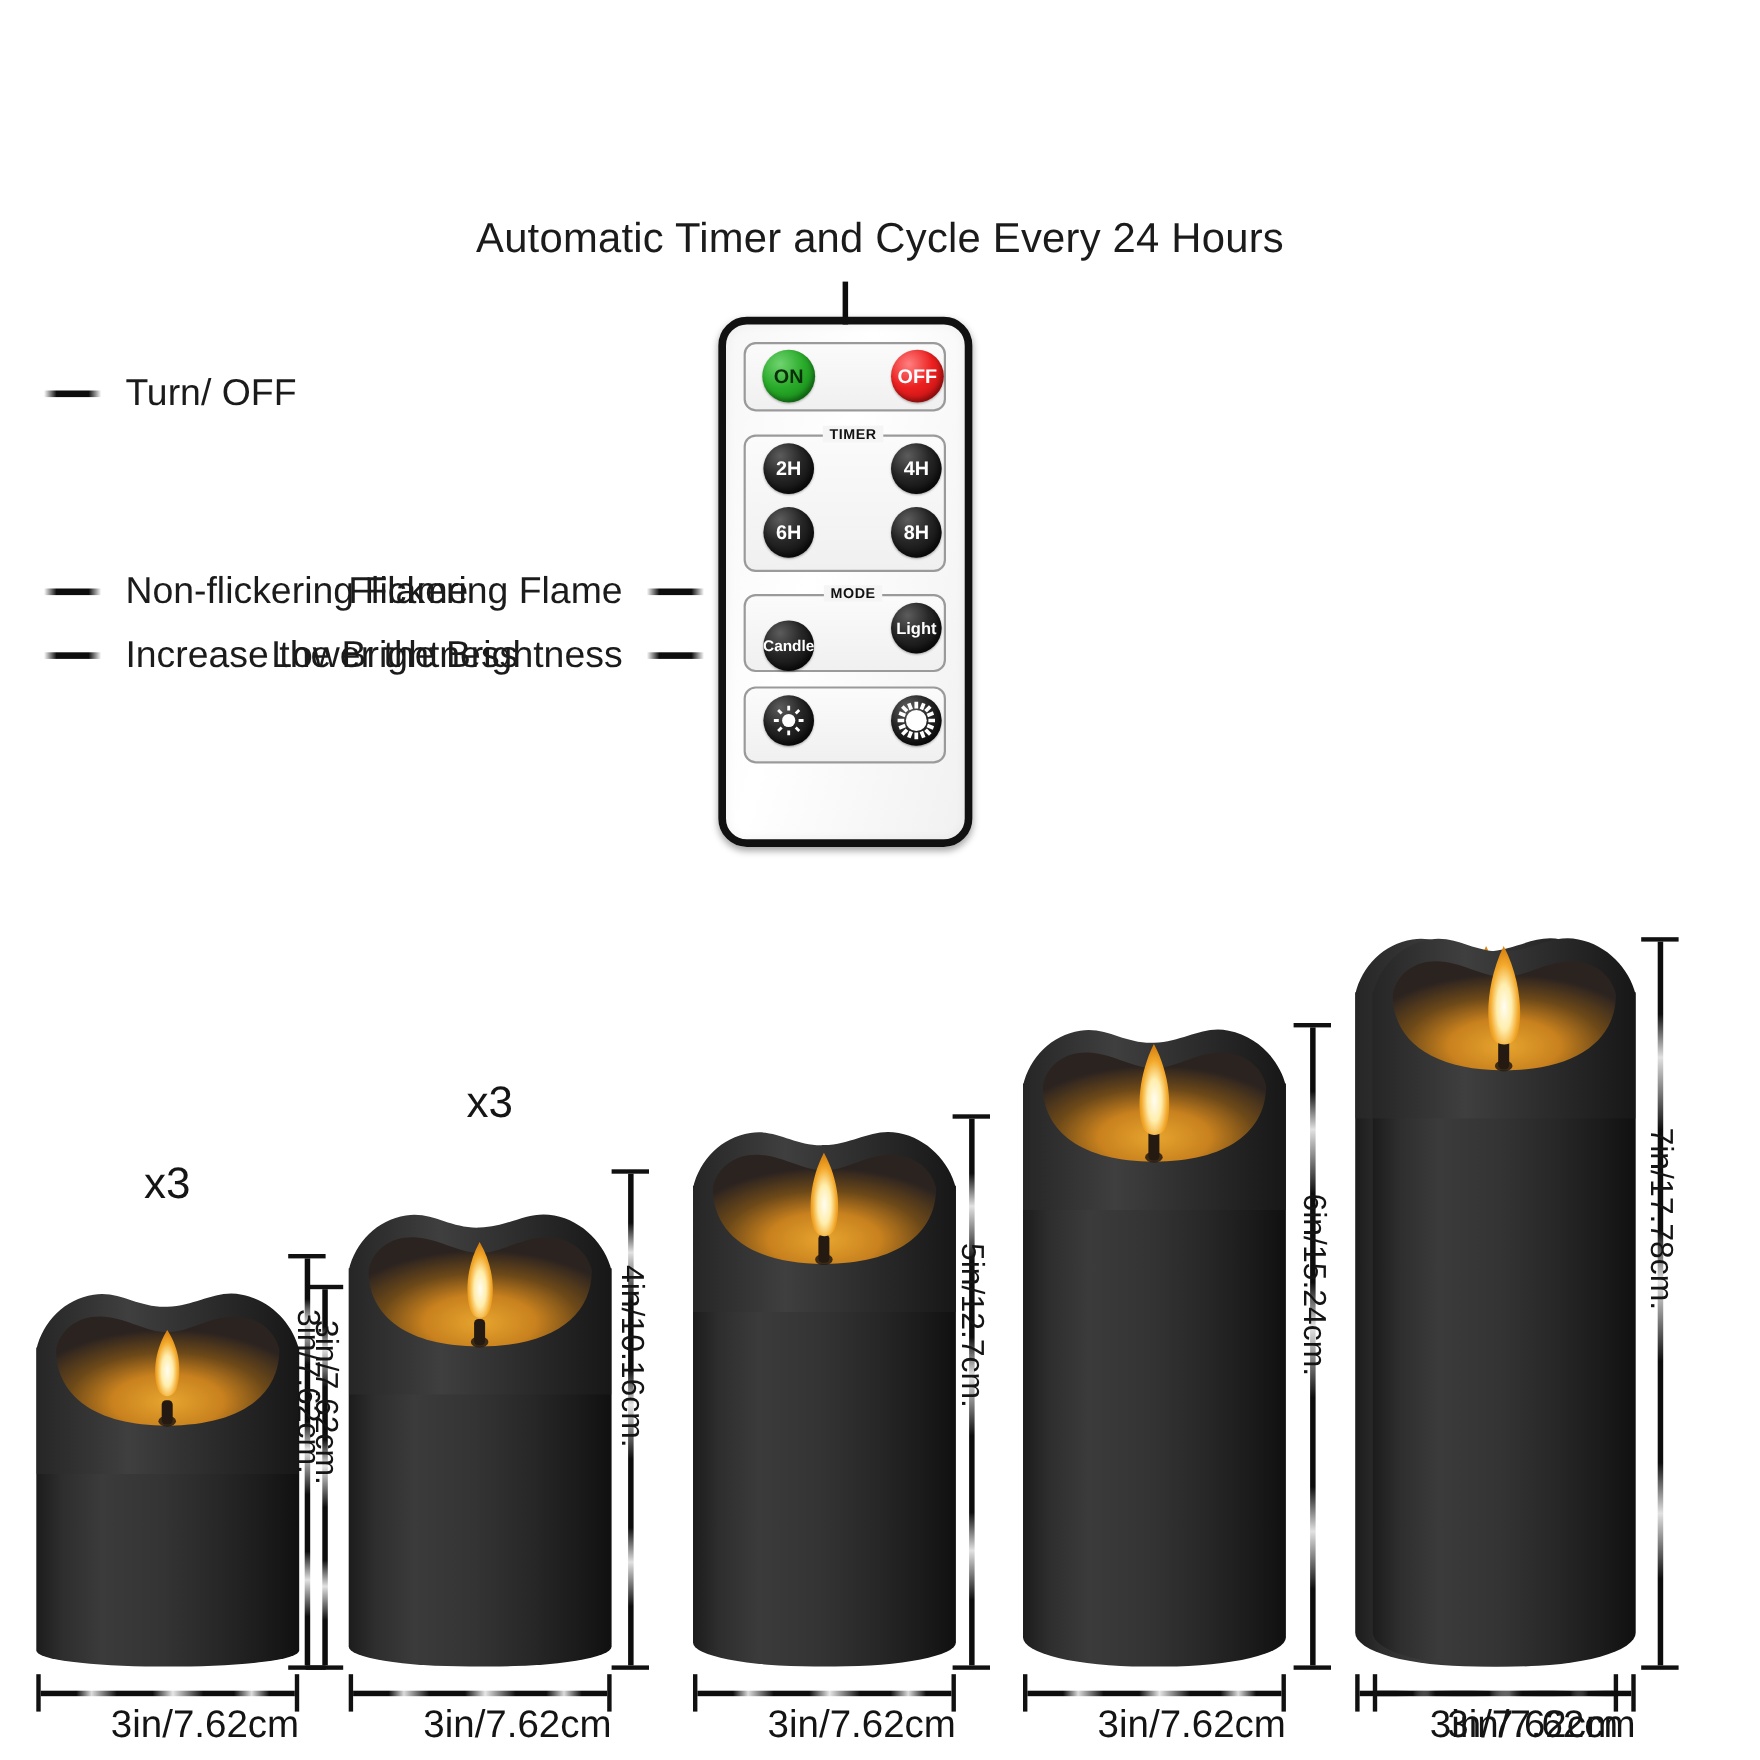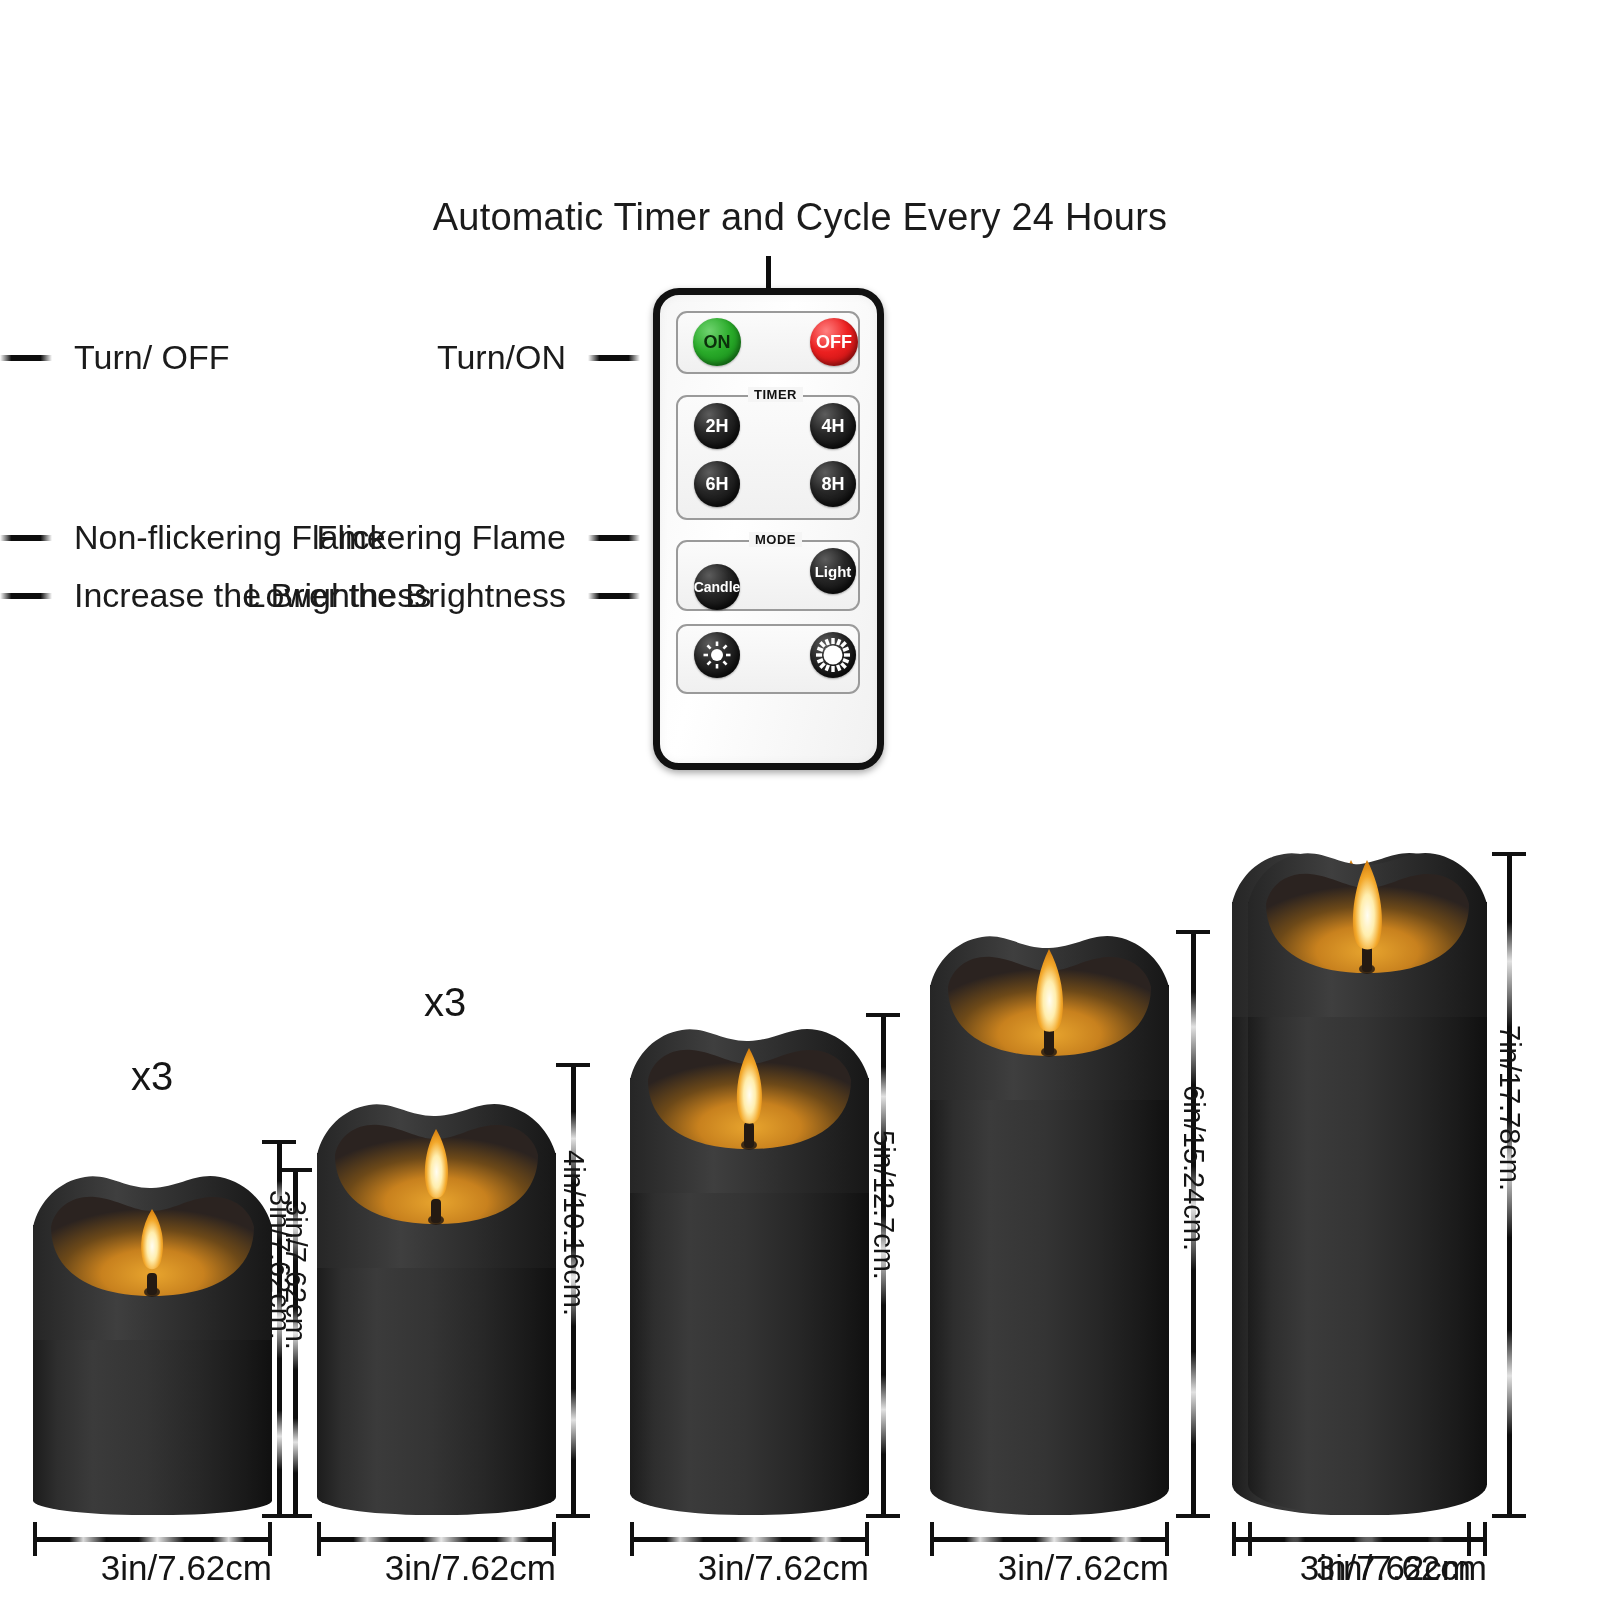--- a/index.html
+++ b/index.html
@@ -90,21 +90,21 @@
   .btn.bcandle { left: 34px;  top: 269px; font-size: 14px; }
   .btn.blight  { left: 150px; top: 253px; font-size: 15px; }
   .btn.bdim    { left: 34px;  top: 337px; }
   .btn.bbright { left: 150px; top: 337px; }
 
   .sun { display:block; }
 
   
   .callout { position: absolute; display: flex; align-items: center; font-size: 34px; color: #1b1b1b; white-space: nowrap; }
   .callout.left  { justify-content: flex-end; right: 0; }
-  .callout.right { justify-content: flex-start; left: 0; }
+  .callout.right { justify-content: flex-start; left: 0; padding-left: 40px; }
   .dash {
     height: 6px; width: 52px; flex: 0 0 52px;
     background: linear-gradient(to right, rgba(13,13,13,0) 0%, #0d0d0d 22%, #0d0d0d 78%, rgba(13,13,13,0) 100%);
   }
   .callout.left .dash  { margin-left: 22px; }
   .callout.right .dash { margin-right: 22px; }
 
   .co-on   { left: 0;    top: 338px; width: 640px; }
   .co-fl   { left: 0;    top: 518px; width: 640px; }
   .co-lb   { left: 0;    top: 576px; width: 640px; }
@@ -168,24 +168,20 @@
   }
 </style>
 </head>
 <body>
 
 <div id="stage">
 
   <div class="headline">Automatic Timer and Cycle Every 24 Hours</div>
   <div class="vlead"></div>
 
-  <div class="callout left co-on">
-    <span>Turn/ON</span>
-    <span class="dash"></span>
-  </div>
   <div class="callout left co-lb">
     <span>Lower the Brightness</span>
     <span class="dash"></span>
   </div>
   <div class="callout left co-fl">
     <span>Flickering Flame</span>
     <span class="dash"></span>
   </div>
 
   <div class="callout right co-off">

